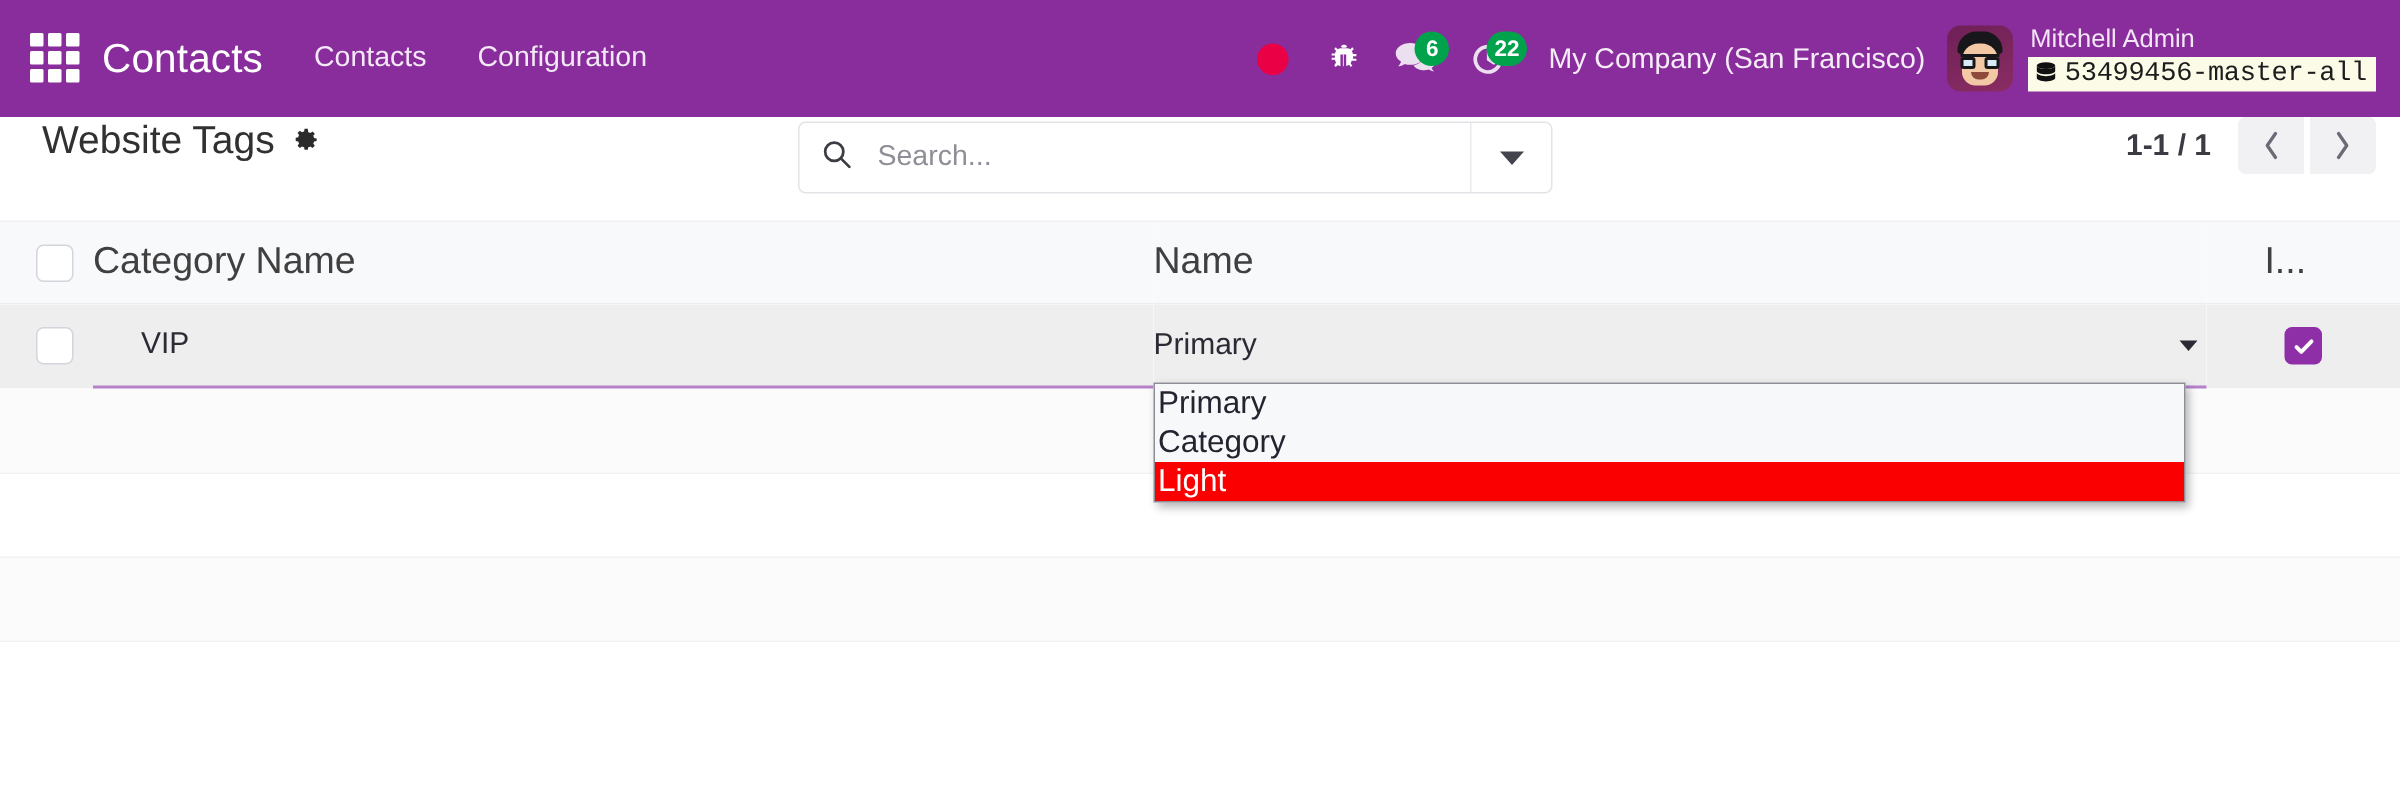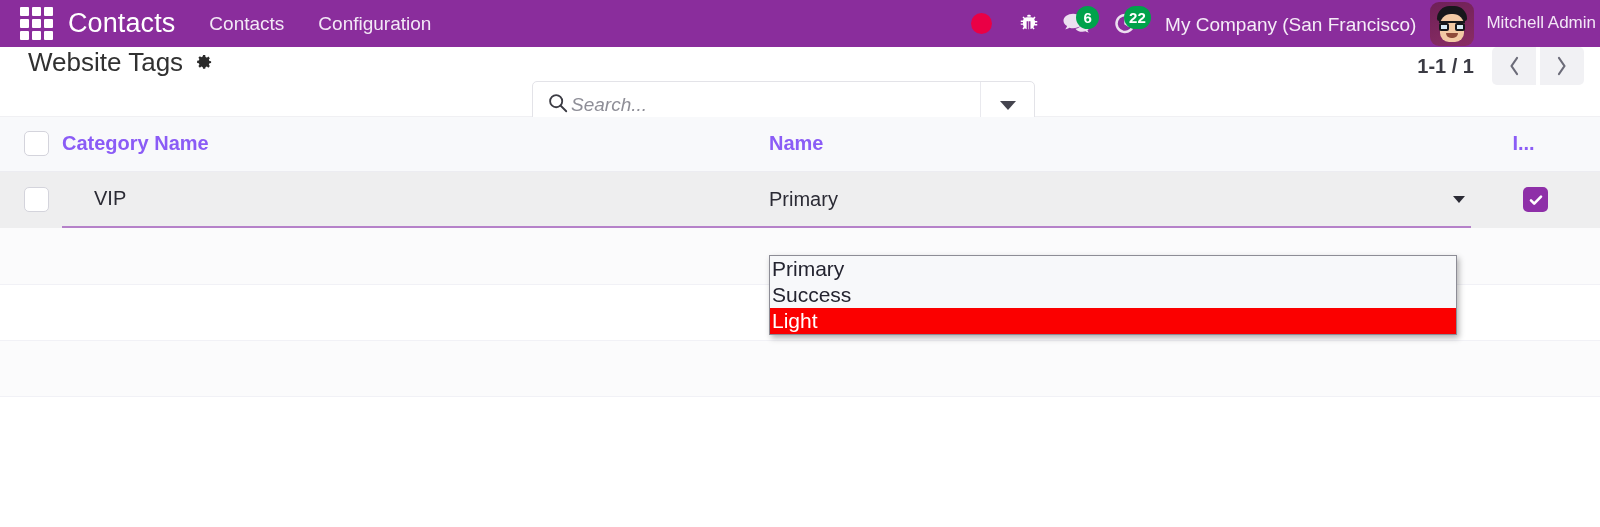--- a/index.html
+++ b/index.html
@@ -6,25 +6,25 @@
   html, body {
     width: 1600px; height: 527px;
     font-family: "Liberation Sans", sans-serif;
     background: #ffffff;
     overflow: hidden;
   }
 
   
   .navbar {
     position: relative;
-    height: 47px;
+    height: 78px;
     background: #8a2d9c;
     display: flex;
     align-items: center;
-    padding: 0 4px 0 20px;
+    padding: 0 16px 0 20px;
     color: #ffffff;
   }
   .apps-menu {
     width: 34px; height: 34px;
     display: grid;
     grid-template-columns: repeat(3, 9px);
     grid-template-rows: repeat(3, 9px);
     gap: 3px;
     margin-right: 14px;
     cursor: pointer;
@@ -189,23 +189,22 @@
     padding-left: 14px;
     cursor: text;
   }
   .search-ico svg { width: 22px; height: 22px; fill: none; stroke: #3c3c44; stroke-width: 2; }
   .search-input {
     border: 0; outline: 0;
     background: transparent;
     font-family: "Liberation Sans", sans-serif;
     font-size: 19px;
     color: #3b82f6;
-    margin-left: 2px;
+    margin-left: 16px;
     width: 380px;
-    font-style: italic;
   }
   .search-input::placeholder { color: #8e8e97; }
   .search-toggle {
     width: 54px;
     border-left: 1px solid #e9e9ee;
     display: flex; align-items: center; justify-content: center;
     cursor: pointer;
   }
   .caret-down {
     width: 0; height: 0;
@@ -241,23 +240,23 @@
   table.o-list { width: 100%; border-collapse: collapse; table-layout: fixed; }
 
   th, td { text-align: left; vertical-align: middle; }
   th.col-check, td.col-check { width: 62px; padding-left: 24px; }
   th.col-name, td.col-name  { width: 707px; }
   th.col-class, td.col-class { width: 702px; }
   th.col-act, td.col-act    { width: 129px; text-align: center; }
 
   thead tr { background: #f8f9fb; height: 54px; }
   thead th {
-    font-size: 20px;
-    font-weight: bold;
-    color: #8b5cf6;
+    font-size: 25px;
+    font-weight: normal;
+    color: #404040;
     border-bottom: 1px solid #ececf1;
   }
   th.col-act { text-align: center; padding-right: 24px; }
 
   .cb {
     width: 25px; height: 25px;
     border: 1px solid #d4d4dc;
     border-radius: 5px;
     background: #ffffff;
     display: inline-block;
@@ -388,20 +387,30 @@
       <span class="face"></span>
       <span class="glasses">
           <b></b>
           <b></b>
         </span>
       <span class="mouth"></span>
     </div>
 
     <div class="user-block">
       <div class="user-name">Mitchell Admin</div>
+      <div class="db-badge">
+        <span class="db-ico">
+          <svg viewBox="0 0 16 18">
+            <ellipse cx="8" cy="3" rx="7" ry="2.5"></ellipse>
+            <path d="M1 3v4c0 1.4 3.1 2.5 7 2.5s7-1.1 7-2.5V3c0 1.4-3.1 2.5-7 2.5S1 4.4 1 3z"></path>
+            <path d="M1 8.5v4c0 1.4 3.1 2.5 7 2.5s7-1.1 7-2.5v-4c0 1.4-3.1 2.5-7 2.5s-7-1.1-7-2.5z"></path>
+          </svg>
+        </span>
+        <span>53499456-master-all</span>
+      </div>
     </div>
 
   </div>
 </div>
 
 <div class="control-panel">
 
   <div class="breadcrumb">
     <span>Website Tags</span>
     <span class="gear-ico">
@@ -497,15 +506,15 @@
         <td class="col-act"></td>
       </tr>
 
     </tbody>
   </table>
 
 </div>
 
 <div class="select-popup">
   <div class="opt">Primary</div>
-  <div class="opt">Success</div>
+  <div class="opt">Category</div>
   <div class="opt sel">Light</div>
 </div>
 
 </body></html>

